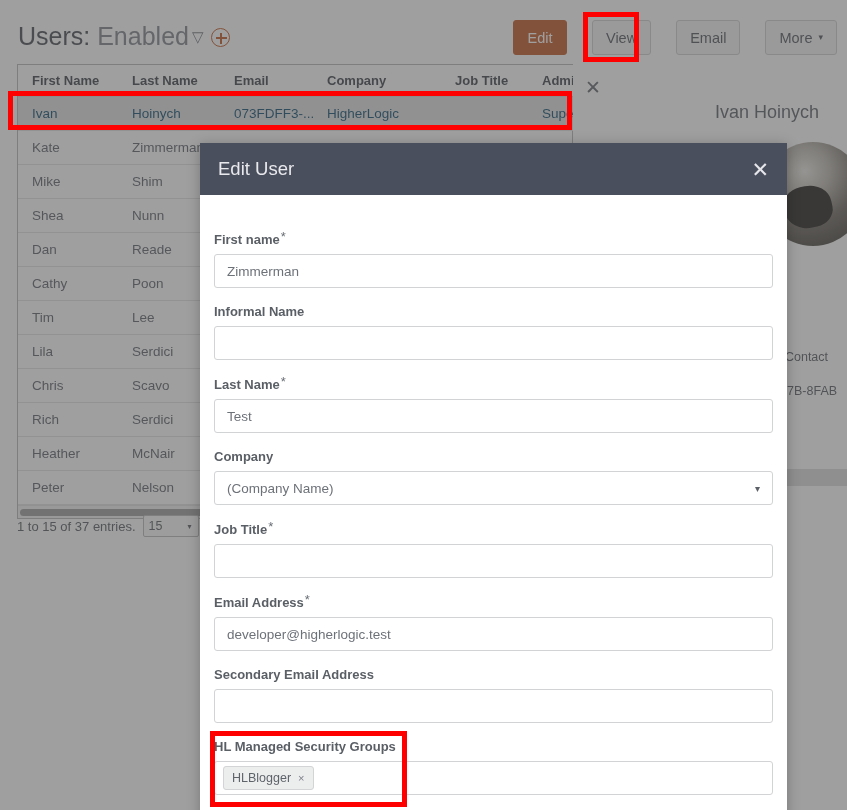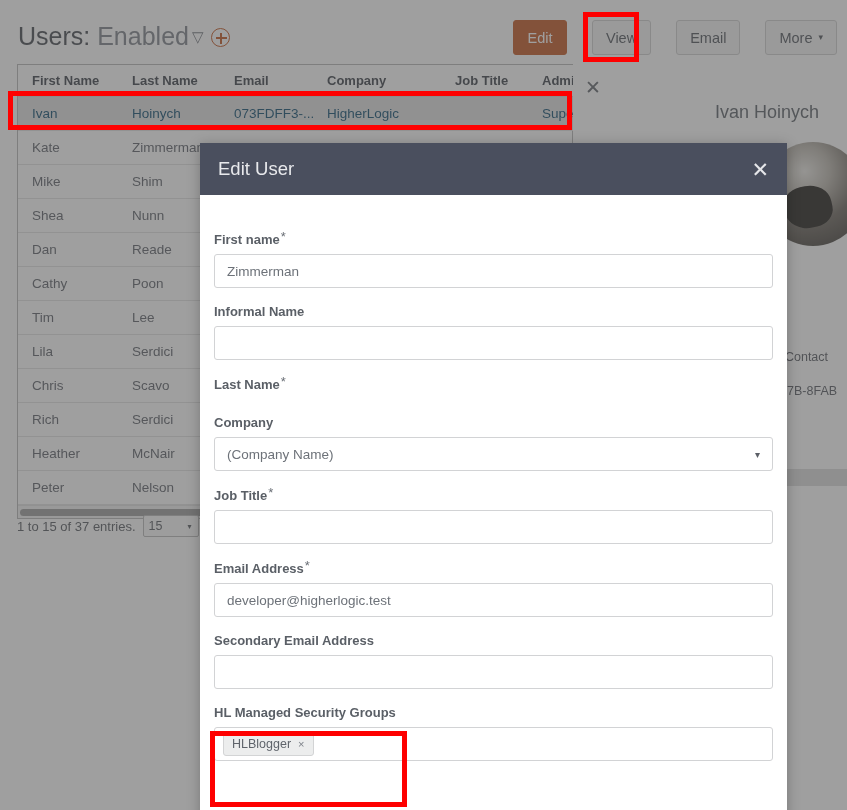--- a/index.html
+++ b/index.html
@@ -541,21 +541,23 @@
       <span class="modal-title">Edit User</span>
       <span class="modal-x">✕</span>
     </div>
     <div class="modal-body" id="modal-body">
         <div class="field"><span class="field-label">First name</span><span class="req">*</span><div class="input">
             <span>Zimmerman</span>
           </div></div>
         <div class="field"><span class="field-label">Informal Name</span><div class="input">
             <span></span>
           </div></div>
-        <div class="field"><span class="field-label">Last Name</span><span class="req">*</span></div>
+        <div class="field"><span class="field-label">Last Name</span><span class="req">*</span><div class="input">
+            <span>Test</span>
+          </div></div>
         <div class="field"><span class="field-label">Company</span><div class="input">
             <span>(Company Name)</span>
             <span class="selcaret">▾</span>
           </div></div>
         <div class="field"><span class="field-label">Job Title</span><span class="req">*</span><div class="input">
             <span></span>
           </div></div>
         <div class="field"><span class="field-label">Email Address</span><span class="req">*</span><div class="input">
             <span>developer@higherlogic.test</span>
           </div></div>

